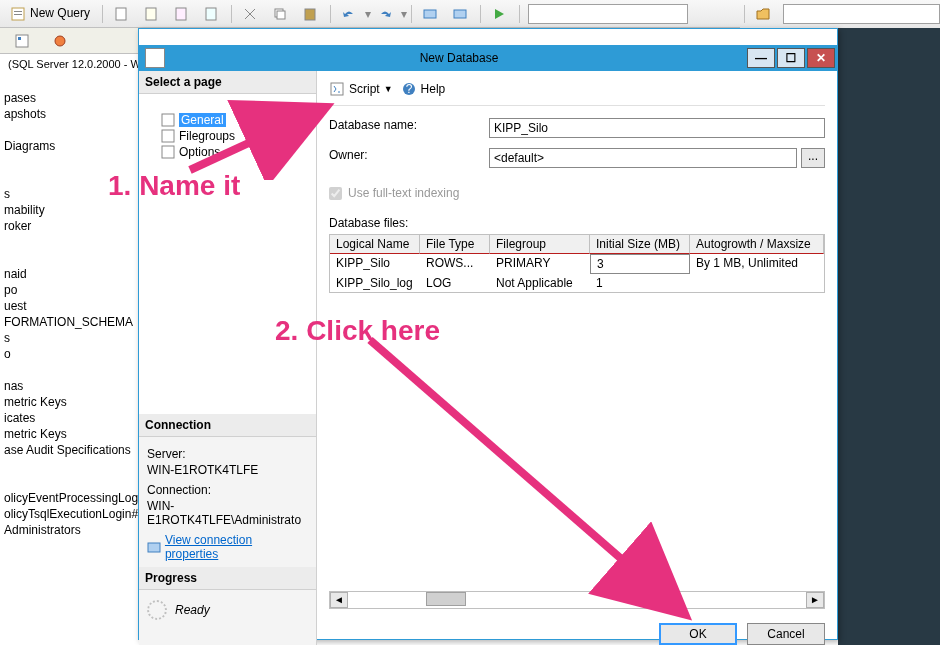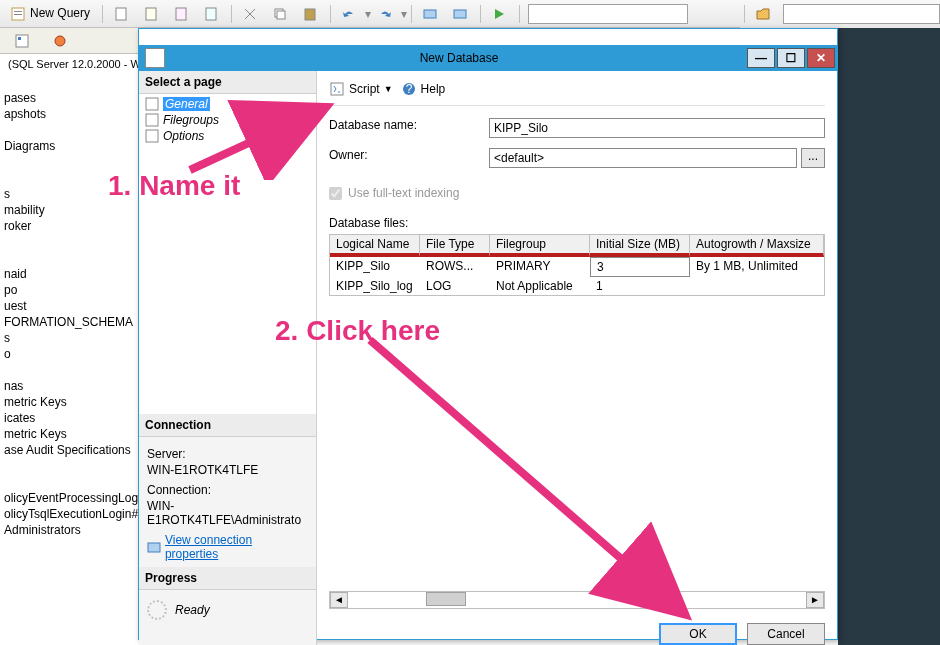--- a/index.html
+++ b/index.html
@@ -30,21 +30,21 @@
   .dlg-ctrls { display: flex; }
   .dlg-ctrl { width: 28px; height: 20px; display: flex; align-items: center; justify-content: center; border: 1px solid #555; margin-right: 2px; font-family: Arial; font-weight: bold; }
   .dlg-ctrl.close { background: #c75050; color: #fff; }
   .dlg-ctrl.min, .dlg-ctrl.max { background: #d8e6f2; }
   
   .dlg-body { display: flex; height: calc(100% - 26px); }
   .dlg-left { width: 178px; border-right: 1px solid #d0d0d0; display: flex; flex-direction: column; background: #f4f4f4; }
   .dlg-right { flex: 1; padding: 10px 12px; display: flex; flex-direction: column; }
   
   .panel-head { font-weight: bold; padding: 4px 6px; background: #ececec; border-bottom: 1px solid #d0d0d0; }
-  .page-list { flex: 0 0 auto; background: #fff; padding: 2px; height: 320px; font-style: italic; }
+  .page-list { flex: 0 0 auto; background: #fff; padding: 18px; height: 320px; }
   .page-item { display: flex; align-items: center; gap: 4px; padding: 1px 4px; }
   .page-item.sel .page-item-text { background: #3399ff; color: #fff; padding: 0 2px; }
   .page-icon { width: 14px; height: 14px; }
   
   .conn-box { padding: 6px 8px; }
   .conn-lbl { margin: 4px 0 2px; }
   .conn-val { margin-bottom: 6px; }
   .conn-link { color: #0066cc; text-decoration: underline; cursor: pointer; display: flex; align-items: center; gap: 4px; margin-top: 6px; }
   
   .progress-box { padding: 6px 8px; }
@@ -57,21 +57,21 @@
   
   .form-row { display: flex; align-items: flex-start; margin-bottom: 10px; }
   .form-lbl { width: 160px; }
   .form-inp { flex: 1; height: 20px; border: 1px solid #888; padding: 0 4px; font-size: 12px; }
   .form-btn-sm { width: 24px; height: 20px; border: 1px solid #888; background: #e8e8e8; margin-left: 4px; text-align: center; cursor: pointer; }
   .chk-row { display: flex; align-items: center; gap: 6px; margin: 8px 0 16px; color: #999; }
   
   .files-lbl { margin-bottom: 4px; }
   .files-table { border: 1px solid #c0c0c0; width: 100%; }
   .ft-head { display: flex; background: #f0f0f0; }
-  .ft-head > div { border-right: 1px solid #c0c0c0; border-bottom: 4px solid #b91c1c; padding: 2px 6px; }
+  .ft-head > div { border-right: 1px solid #c0c0c0; border-bottom: 1px solid #b91c1c; padding: 2px 6px; }
   .ft-row { display: flex; }
   .ft-row > div { padding: 2px 6px; border-right: 1px solid transparent; }
   .ft-row.sel .c-size { background: #fff; border: 1px solid #888; }
   .c-name { width: 90px; } .c-type { width: 70px; } .c-fg { width: 100px; } .c-size { width: 100px; } .c-grow { flex: 1; }
   
   .hscroll { height: 18px; border: 1px solid #c0c0c0; margin-top: auto; display: flex; align-items: center; }
   .hscroll .arrow { width: 18px; height: 16px; background: #e8e8e8; border: 1px solid #b0b0b0; text-align: center; line-height: 14px; font-size: 10px; }
   .hscroll .track { flex: 1; height: 16px; position: relative; }
   .hscroll .thumb { position: absolute; left: 78px; width: 40px; height: 14px; top: 0; background: #d0d0d0; border: 1px solid #a0a0a0; }
   

